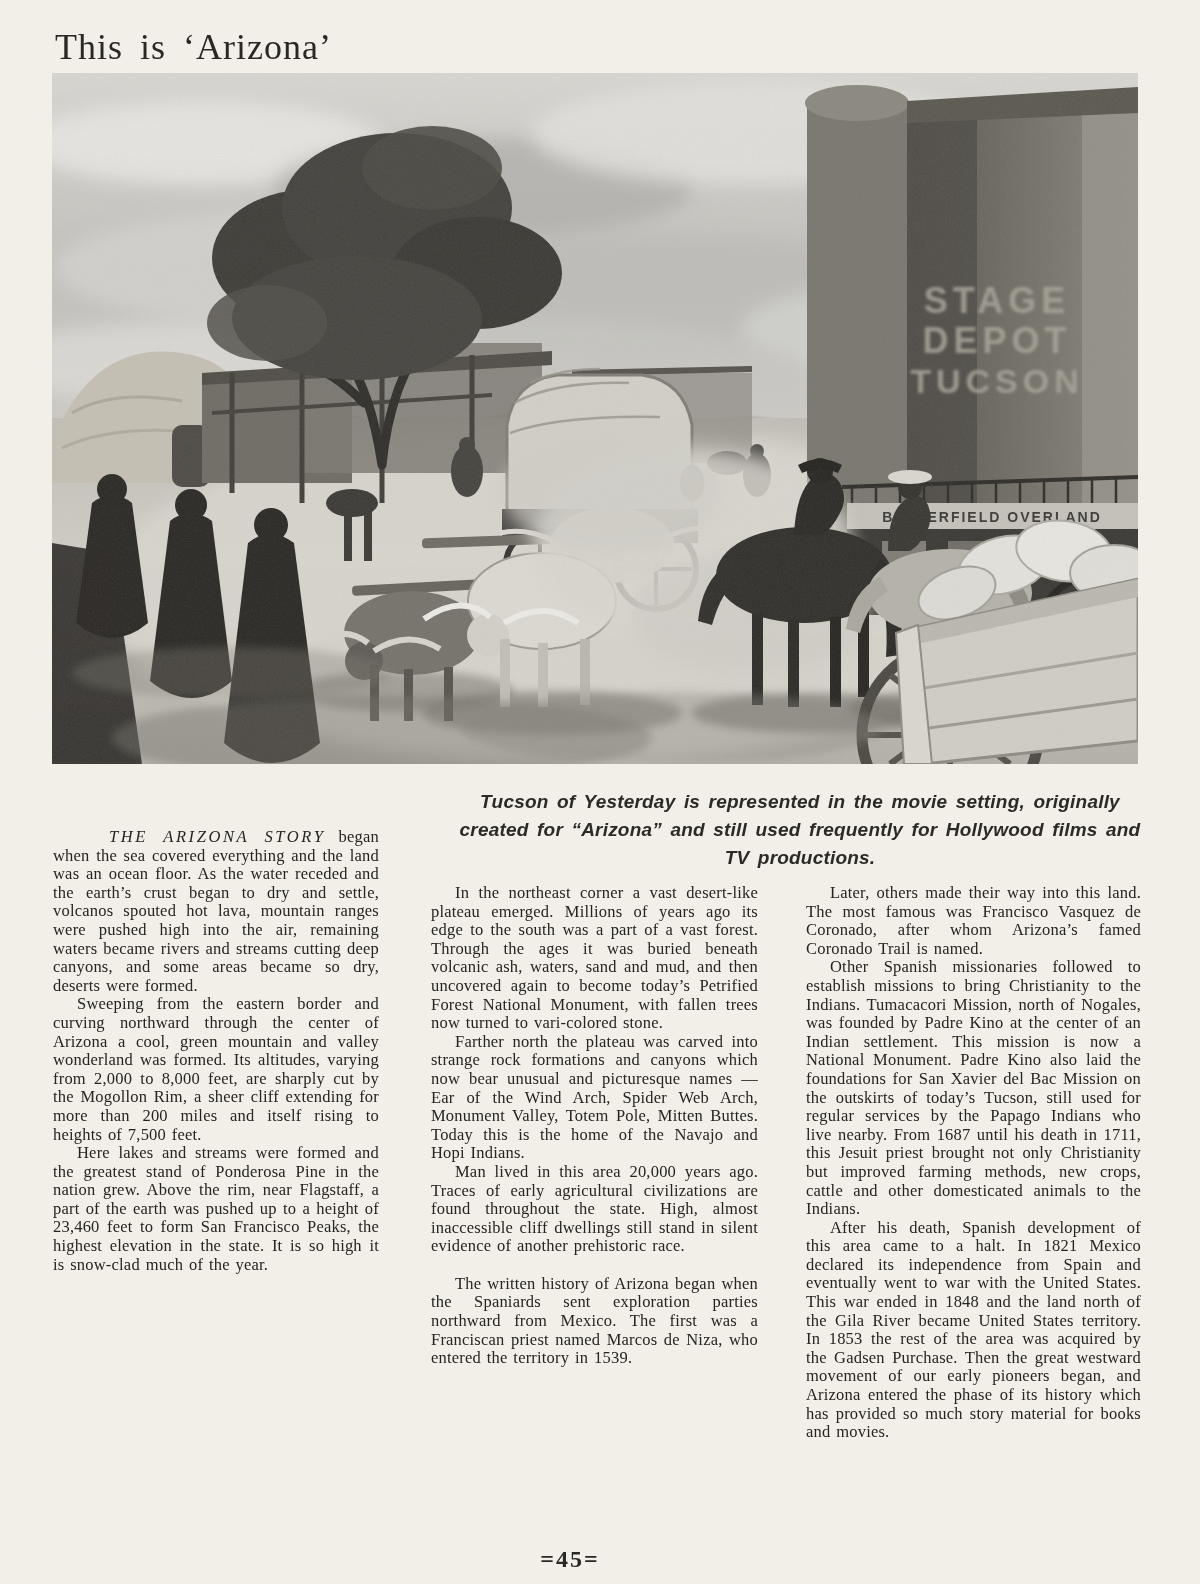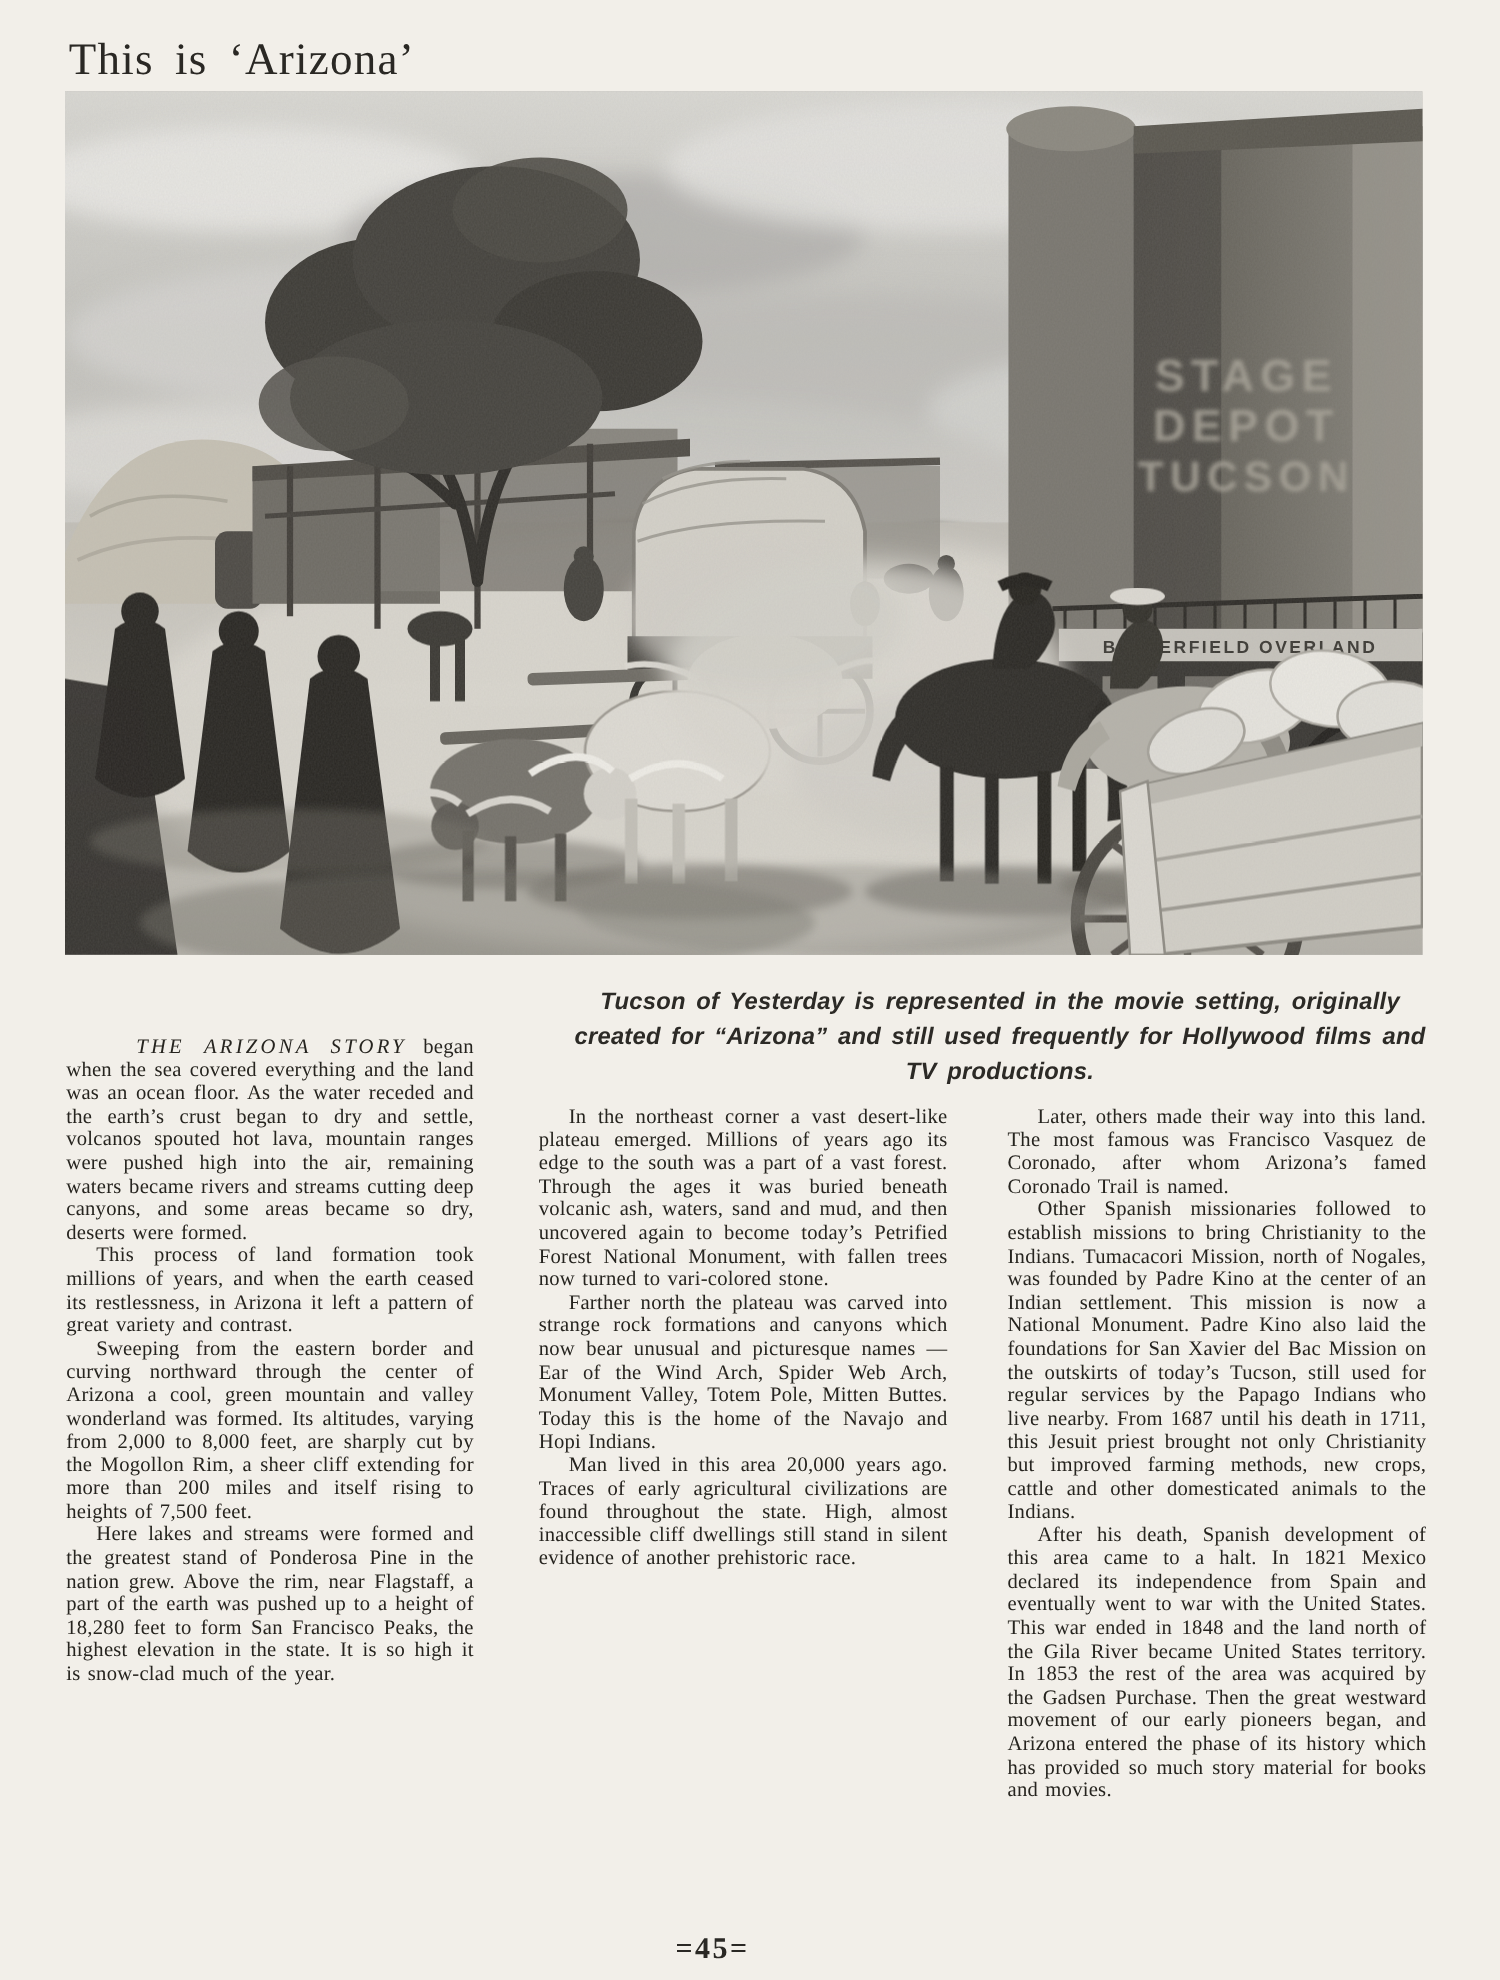--- a/index.html
+++ b/index.html
@@ -293,29 +293,29 @@
       </g>
 
       <rect x="0" y="0" width="1086" height="691" filter="url(#grain)"></rect>
     </svg>
   </div>
 
   <div class="caption">Tucson of Yesterday is represented in the movie setting, originally created for “Arizona” and still used frequently for Hollywood films and TV productions.</div>
 
   <div class="col col-1">
     <p><span class="lead">THE ARIZONA STORY</span> <span>began when the sea covered everything and the land was an ocean floor. As the water receded and the earth’s crust began to dry and settle, volcanos spouted hot lava, mountain ranges were pushed high into the air, remaining waters became rivers and streams cutting deep canyons, and some areas became so dry, deserts were formed.</span></p>
-    <p>This process of land formation took millions of years, and when the earth ceased its restlessness, in Arizona it left a pattern of great variety and contrast.</p>
     <p>Sweeping from the eastern border and curving northward through the center of Arizona a cool, green mountain and valley wonderland was formed. Its altitudes, varying from 2,000 to 8,000 feet, are sharply cut by the Mogollon Rim, a sheer cliff extending for more than 200 miles and itself rising to heights of 7,500 feet.</p>
-    <p>Here lakes and streams were formed and the greatest stand of Ponderosa Pine in the nation grew. Above the rim, near Flagstaff, a part of the earth was pushed up to a height of 18,280 feet to form San Francisco Peaks, the highest elevation in the state. It is so high it is snow-clad much of the year.</p>
+    <p>Here lakes and streams were formed and the greatest stand of Ponderosa Pine in the nation grew. Above the rim, near Flagstaff, a part of the earth was pushed up to a height of 23,460 feet to form San Francisco Peaks, the highest elevation in the state. It is so high it is snow-clad much of the year.</p>
   </div>
 
   <div class="col col-2">
     <p>In the northeast corner a vast desert-like plateau emerged. Millions of years ago its edge to the south was a part of a vast forest. Through the ages it was buried beneath volcanic ash, waters, sand and mud, and then uncovered again to become today’s Petrified Forest National Monument, with fallen trees now turned to vari-colored stone.</p>
     <p>Farther north the plateau was carved into strange rock formations and canyons which now bear unusual and picturesque names — Ear of the Wind Arch, Spider Web Arch, Monument Valley, Totem Pole, Mitten Buttes. Today this is the home of the Navajo and Hopi Indians.</p>
     <p>Man lived in this area 20,000 years ago. Traces of early agricultural civilizations are found throughout the state. High, almost inaccessible cliff dwellings still stand in silent evidence of another prehistoric race.</p>
+    <p class="gap-top">The written history of Arizona began when the Spaniards sent exploration parties northward from Mexico. The first was a Franciscan priest named Marcos de Niza, who entered the territory in 1539.</p>
   </div>
 
   <div class="col col-3">
     <p>Later, others made their way into this land. The most famous was Francisco Vasquez de Coronado, after whom Arizona’s famed Coronado Trail is named.</p>
     <p>Other Spanish missionaries followed to establish missions to bring Christianity to the Indians. Tumacacori Mission, north of Nogales, was founded by Padre Kino at the center of an Indian settlement. This mission is now a National Monument. Padre Kino also laid the foundations for San Xavier del Bac Mission on the outskirts of today’s Tucson, still used for regular services by the Papago Indians who live nearby. From 1687 until his death in 1711, this Jesuit priest brought not only Christianity but improved farming methods, new crops, cattle and other domesticated animals to the Indians.</p>
     <p>After his death, Spanish development of this area came to a halt. In 1821 Mexico declared its independence from Spain and eventually went to war with the United States. This war ended in 1848 and the land north of the Gila River became United States territory. In 1853 the rest of the area was acquired by the Gadsen Purchase. Then the great westward movement of our early pioneers began, and Arizona entered the phase of its history which has provided so much story material for books and movies.</p>
   </div>
 
   <div class="footer">=45=</div>
 

